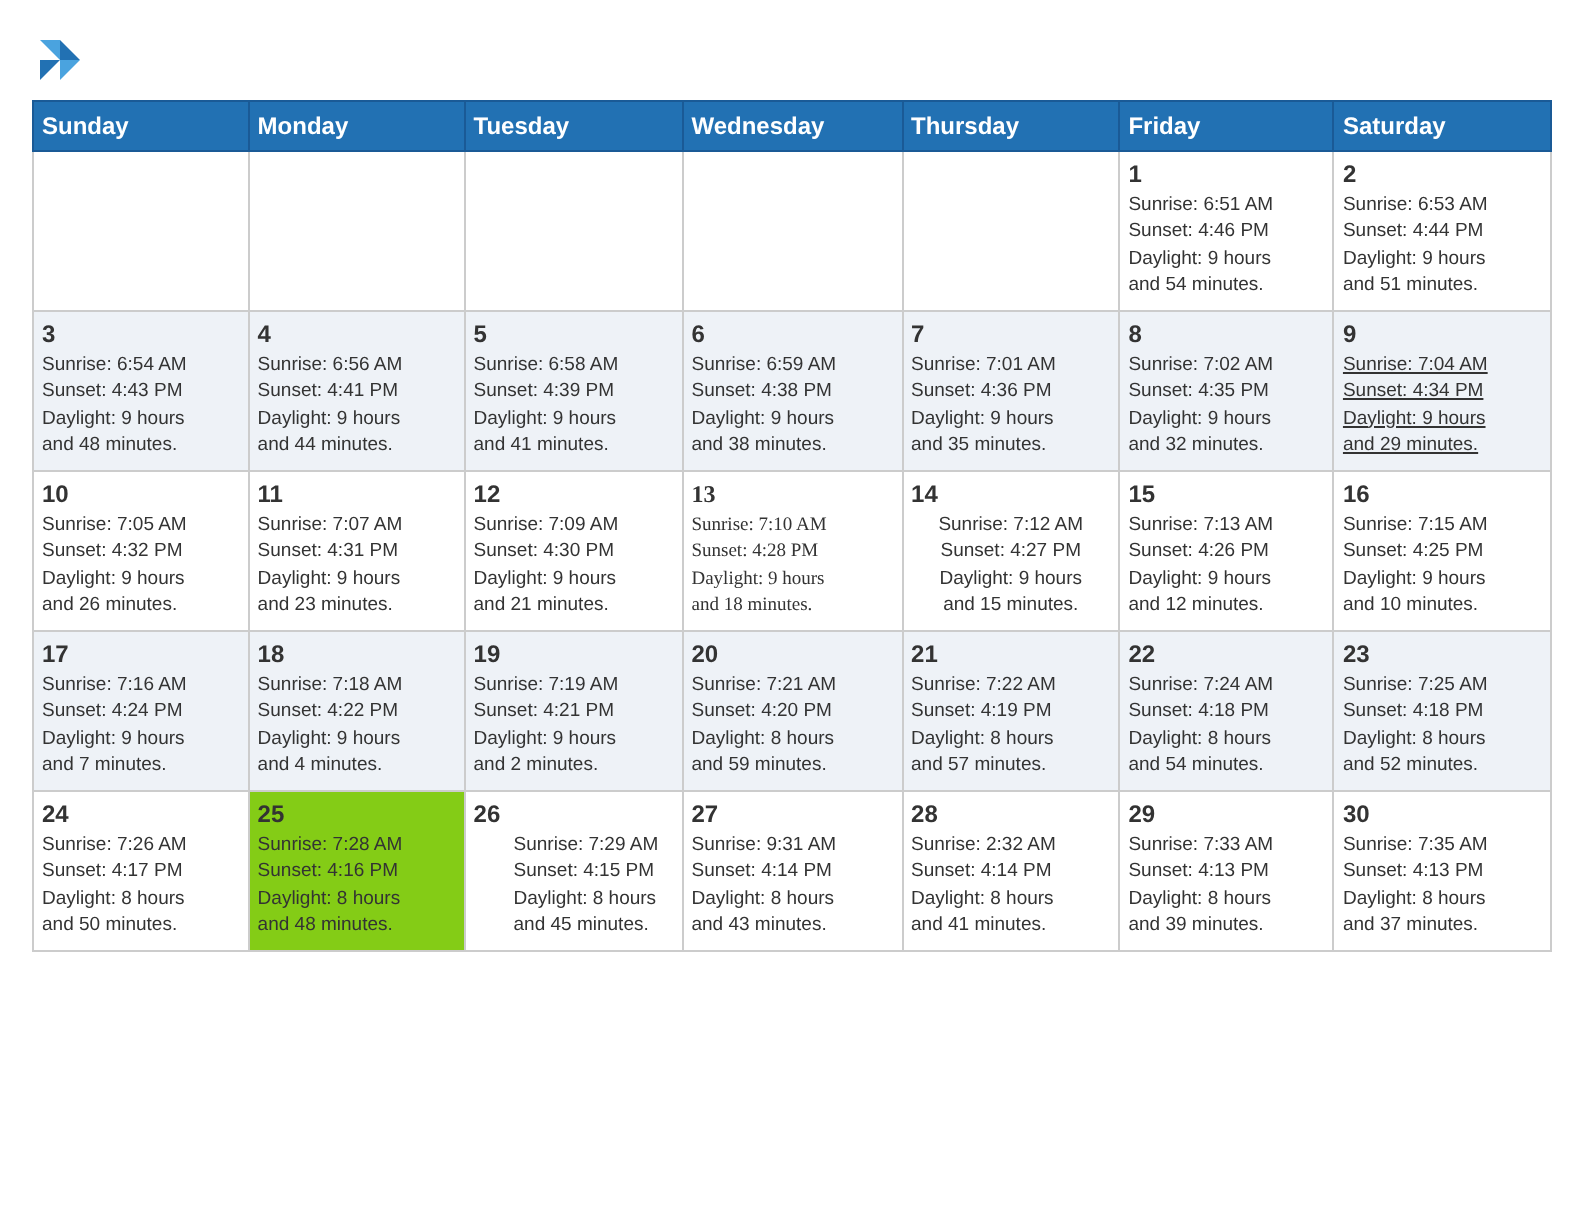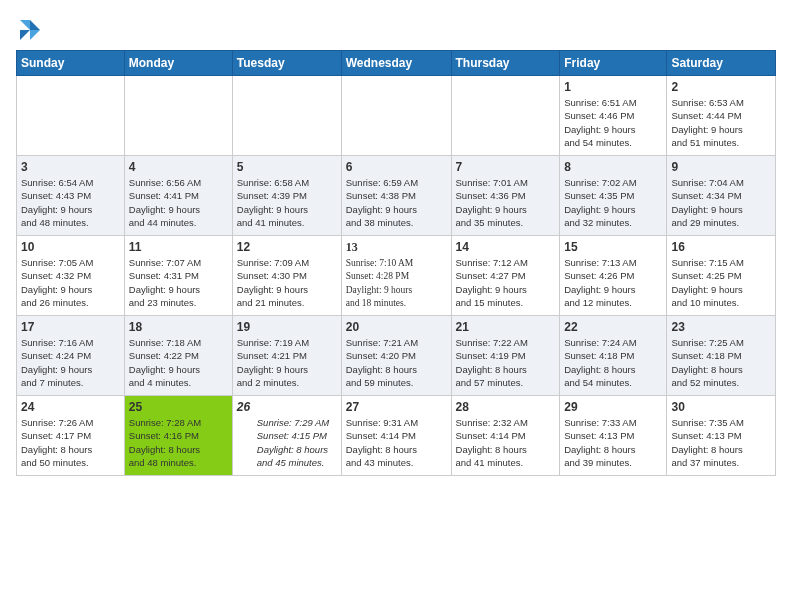--- a/index.html
+++ b/index.html
@@ -172,21 +172,21 @@
         </td>
         <td style="background: rgb(238, 242, 247);">
           <span class="day-num">8</span>
           <div class="day-info" style="white-space: pre-line;">Sunrise: 7:02 AM
 Sunset: 4:35 PM
 Daylight: 9 hours
 and 32 minutes.</div>
         </td>
         <td style="background: rgb(238, 242, 247);">
           <span class="day-num">9</span>
-          <div class="day-info" style="white-space: pre-line;">Sunrise: 7:04 AM
+          <div class="day-info" style="white-space: pre-line; text-decoration: underline;">Sunrise: 7:04 AM
 Sunset: 4:34 PM
 Daylight: 9 hours
 and 29 minutes.</div>
         </td>
       </tr>
       <tr>
         <td style="background: rgb(255, 255, 255);">
           <span class="day-num">10</span>
           <div class="day-info" style="white-space: pre-line;">Sunrise: 7:05 AM
 Sunset: 4:32 PM
@@ -209,21 +209,21 @@
         </td>
         <td style="background: rgb(255, 255, 255); font-family: Liberation Serif, serif;">
           <span class="day-num">13</span>
           <div class="day-info" style="white-space: pre-line;">Sunrise: 7:10 AM
 Sunset: 4:28 PM
 Daylight: 9 hours
 and 18 minutes.</div>
         </td>
         <td style="background: rgb(255, 255, 255);">
           <span class="day-num">14</span>
-          <div class="day-info" style="white-space: pre-line;">Sunrise: 7:12 AM
+          <div class="day-info" style="white-space: pre-line; text-align: center;">Sunrise: 7:12 AM
 Sunset: 4:27 PM
 Daylight: 9 hours
 and 15 minutes.</div>
         </td>
         <td style="background: rgb(255, 255, 255);">
           <span class="day-num">15</span>
           <div class="day-info" style="white-space: pre-line;">Sunrise: 7:13 AM
 Sunset: 4:26 PM
 Daylight: 9 hours
 and 12 minutes.</div>
@@ -295,21 +295,21 @@
 Daylight: 8 hours
 and 50 minutes.</div>
         </td>
         <td style="background: #84cc16;">
           <span class="day-num">25</span>
           <div class="day-info" style="white-space: pre-line;">Sunrise: 7:28 AM
 Sunset: 4:16 PM
 Daylight: 8 hours
 and 48 minutes.</div>
         </td>
-        <td style="background: rgb(255, 255, 255); font-style: italic;">
+        <td style="background: rgb(255, 255, 255);">
           <span class="day-num">26</span>
           <div class="day-info" style="white-space: pre-line; margin-left: 20px;">Sunrise: 7:29 AM
 Sunset: 4:15 PM
 Daylight: 8 hours
 and 45 minutes.</div>
         </td>
         <td style="background: rgb(255, 255, 255);">
           <span class="day-num">27</span>
           <div class="day-info" style="white-space: pre-line;">Sunrise: 9:31 AM
 Sunset: 4:14 PM

